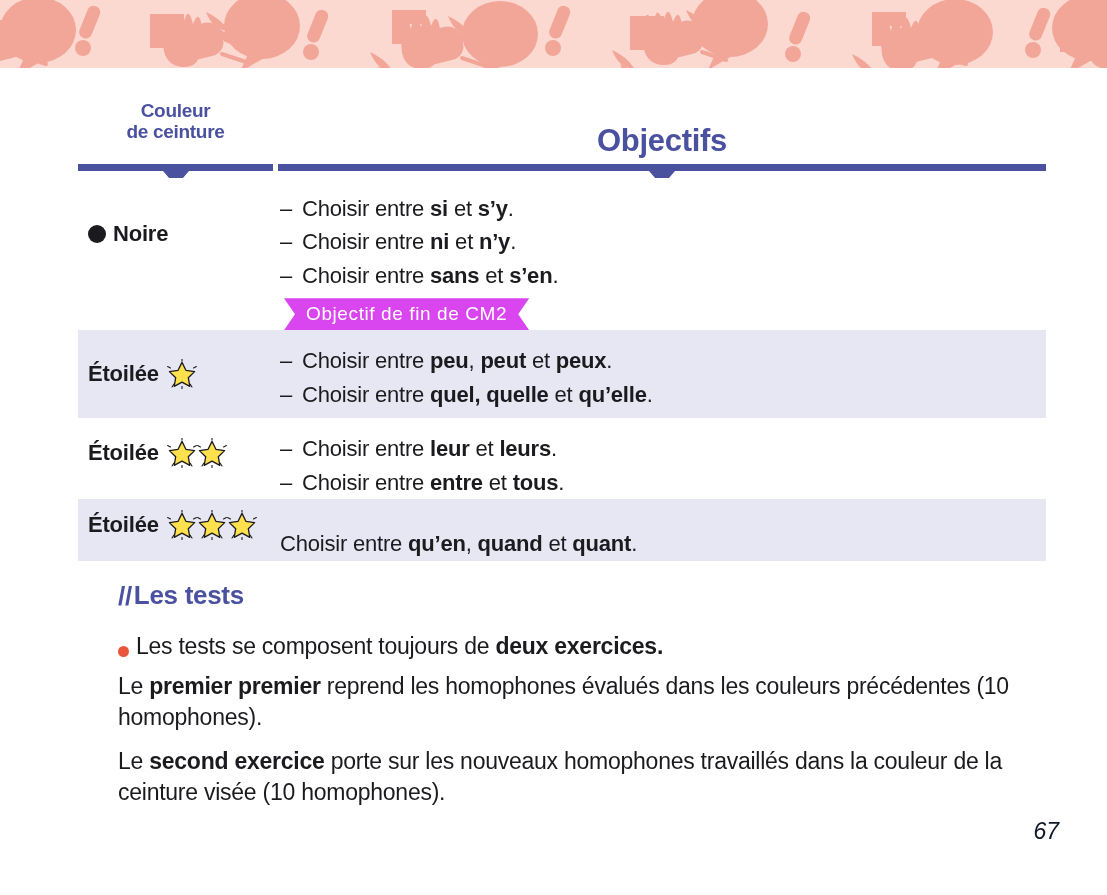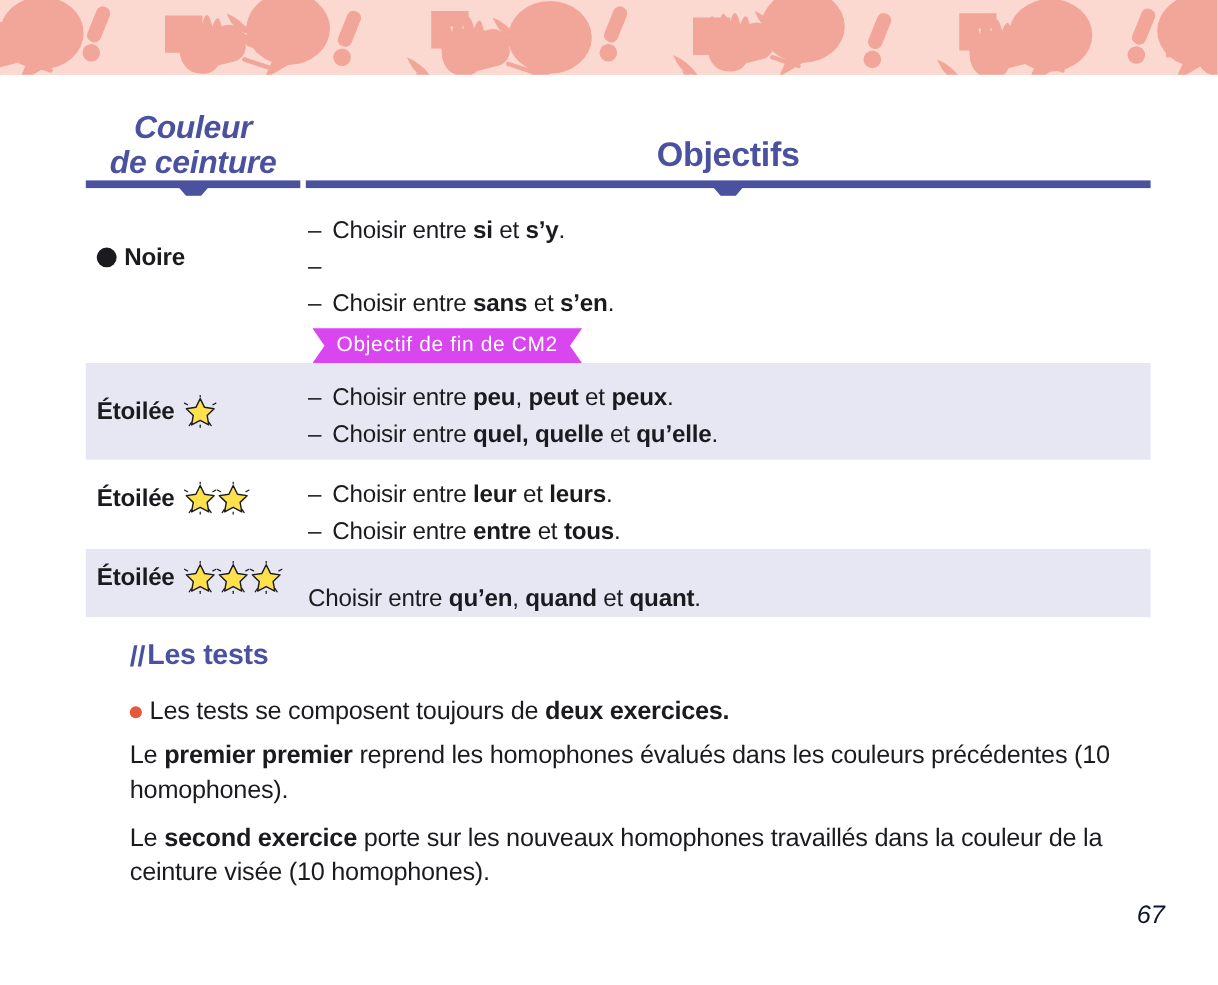--- a/index.html
+++ b/index.html
@@ -44,23 +44,22 @@
   .head-cell {
     position: absolute;
     text-align: center;
     color: #4a52a0;
     font-weight: bold;
     line-height: 1.12;
   }
   .head-couleur {
     left: 0; top: 8px;
     width: 195px;
-    font-size: 29px;
+    font-size: 19px;
     letter-spacing: -0.3px;
-    font-style: italic;
   }
   .head-objectifs {
     left: 200px; top: 32px;
     width: 768px;
     font-size: 31px;
     letter-spacing: -0.3px;
   }
   .head-rule {
     position: absolute;
     height: 7px;
@@ -181,21 +180,21 @@
   }
   .body-block {
     position: absolute;
     left: 118px;
     width: 932px;
     font-size: 23px;
     color: #1b1b1f;
     line-height: 1.33;
     letter-spacing: -0.25px;
   }
-  .p-bullet { top: 563px; display: flex; align-items: flex-start; }
+  .p-bullet { top: 563px; display: flex; align-items: center; }
   .bullet-dot {
     display: inline-block;
     width: 11px; height: 11px;
     border-radius: 50%;
     background: #e8563c;
     margin-top: 11px;
     margin-right: 7px;
     flex: 0 0 auto;
   }
   .p-first  { top: 603px; }
@@ -309,20 +308,21 @@
       <div class="row plain" style="min-height: 112px;">
         <div class="cell-belt" style="min-height: 112px;">
           <span class="belt-dot"></span>
           <span>Noire</span>
         </div>
         <div class="cell-obj" style="min-height: 112px; padding-top: 14px;"><div class="obj-line">
             <span class="obj-dash">–</span>
             <span class="obj-text"><span>Choisir entre </span><b>si</b><span> et </span><b>s’y</b><span>.</span></span>
           </div><div class="obj-line">
             <span class="obj-dash">–</span>
+            <span class="obj-text"><span>Choisir entre </span><b>ni</b><span> et </span><b>n’y</b><span>.</span></span>
           </div><div class="obj-line">
             <span class="obj-dash">–</span>
             <span class="obj-text"><span>Choisir entre </span><b>sans</b><span> et </span><b>s’en</b><span>.</span></span>
           </div><div class="cm2-banner">Objectif de fin de CM2</div></div>
       </div>
       <div class="row shaded" style="min-height: 88px;">
         <div class="cell-belt" style="min-height: 88px;">
           <span>Étoilée</span>
           <span class="stars">
             <svg width="30" height="30" viewBox="0 0 30 30" class="star-ico">

